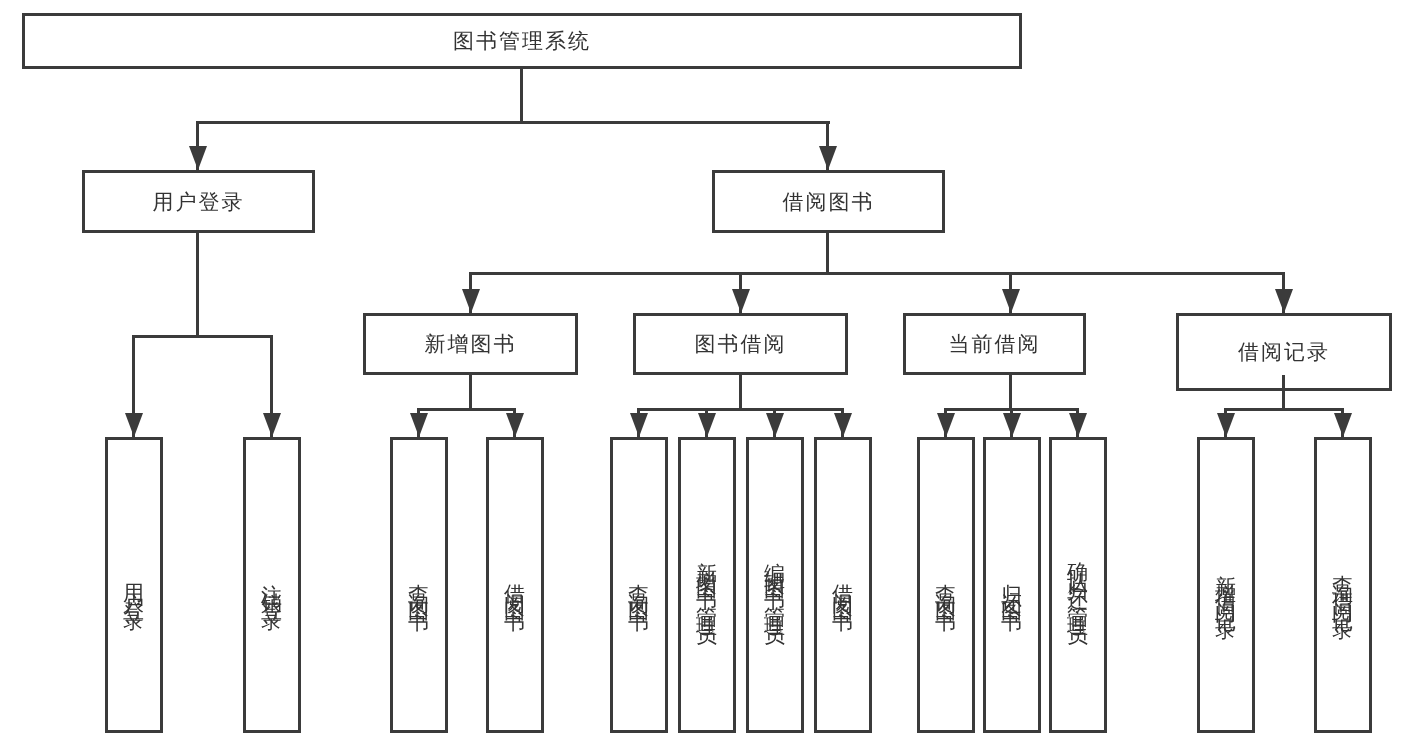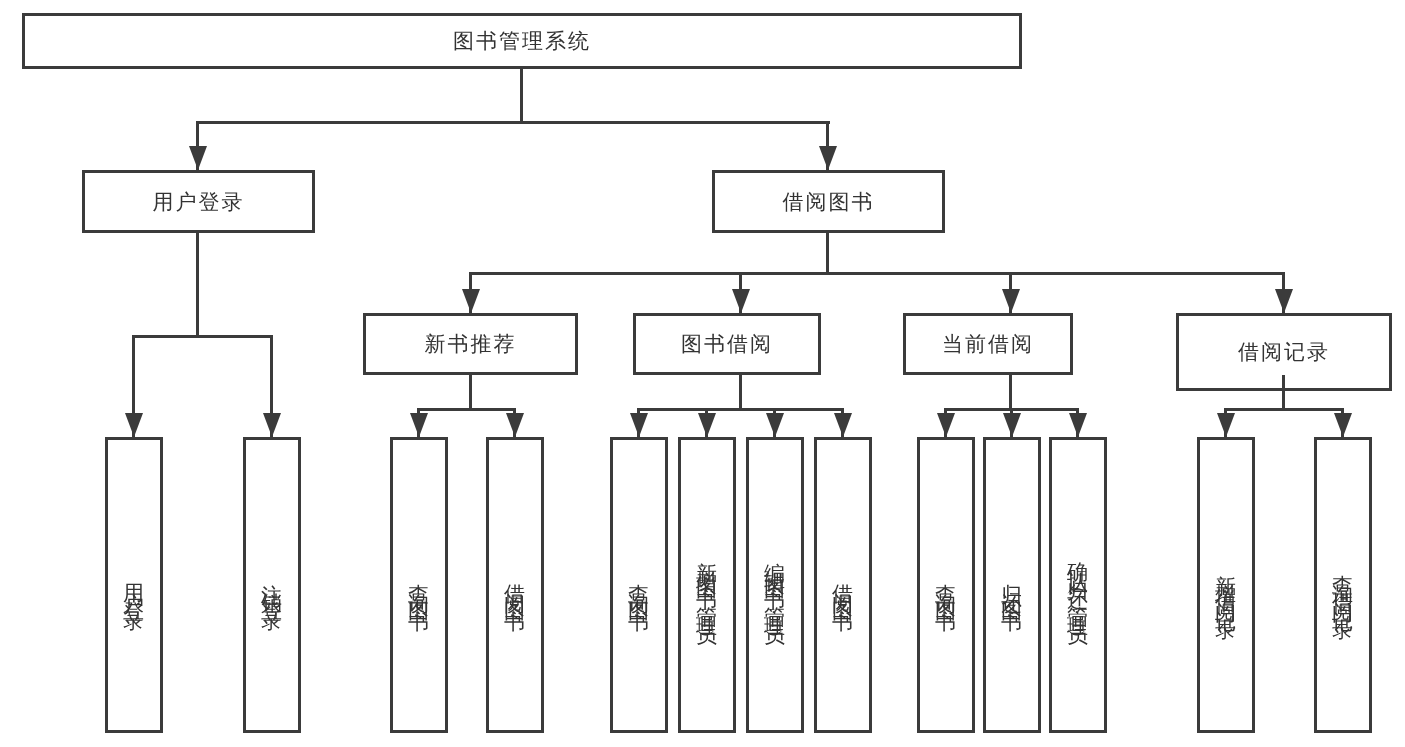--- a/index.html
+++ b/index.html
@@ -89,26 +89,26 @@
   <div class="line v" style="left:469px; top:272px; height:41px;"></div>
   <div class="arrow" style="left:462px; top:289px;"></div>
   <div class="line v" style="left:739px; top:272px; height:41px;"></div>
   <div class="arrow" style="left:732px; top:289px;"></div>
   <div class="line v" style="left:1009px; top:272px; height:41px;"></div>
   <div class="arrow" style="left:1002px; top:289px;"></div>
   <div class="line v" style="left:1282px; top:272px; height:41px;"></div>
   <div class="arrow" style="left:1275px; top:289px;"></div>
 
   <div class="box hbox" style="left:363px; top:313px; width:215px; height:62px;">
-    <span>新书推荐</span>
+    <span>新增图书</span>
   </div>
-  <div class="box hbox" style="left:633px; top:313px; width:188px; height:62px;text-align:center;">
+  <div class="box hbox" style="left:633px; top:313px; width:215px; height:62px;text-align:center;">
     <span>图书借阅</span>
   </div>
-  <div class="box hbox" style="left:903px; top:313px; width:170px; height:62px;">
+  <div class="box hbox" style="left:903px; top:313px; width:183px; height:62px;">
     <span>当前借阅</span>
   </div>
   <div class="box hbox" style="left:1176px; top:313px; width:216px; height:78px;">
     <span>借阅记录</span>
   </div>
 
   <div class="line v" style="left:469px; top:375px; height:36px;"></div>
   <div class="line h" style="left:417px; top:408px; width:98px;"></div>
   <div class="line v" style="left:417px; top:408px; height:29px;"></div>
   <div class="arrow" style="left:410px; top:413px;"></div>

